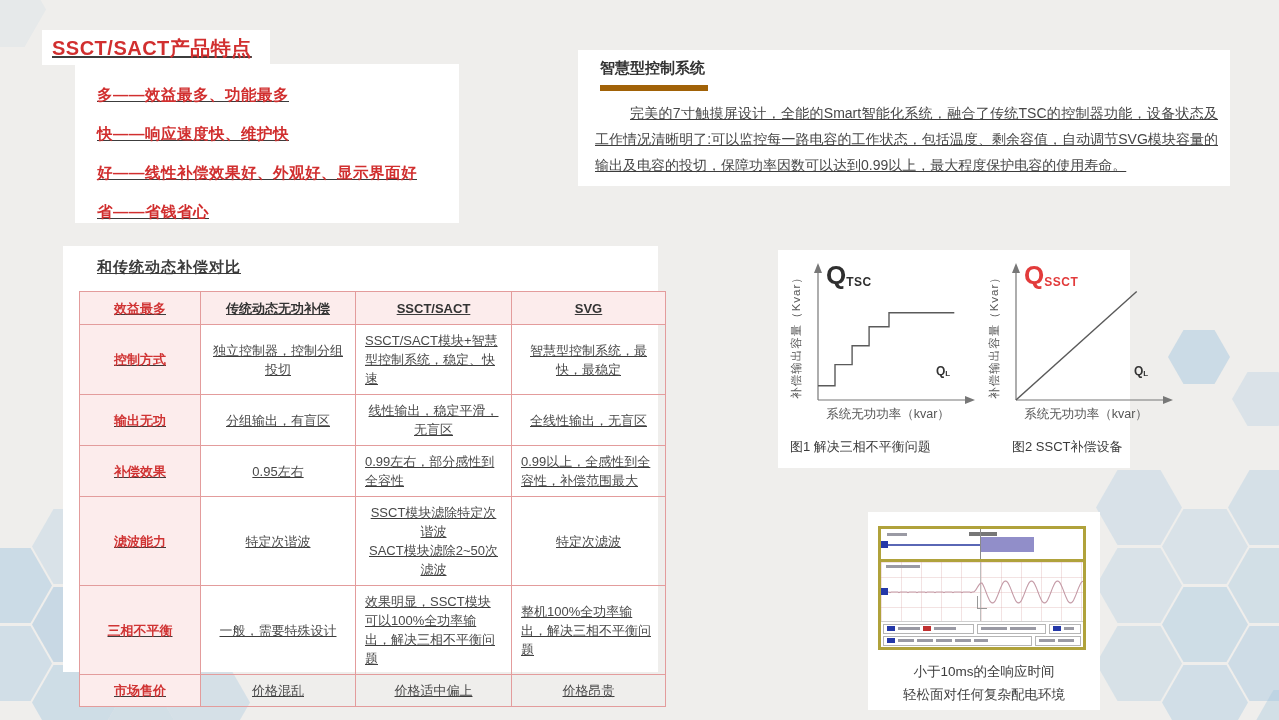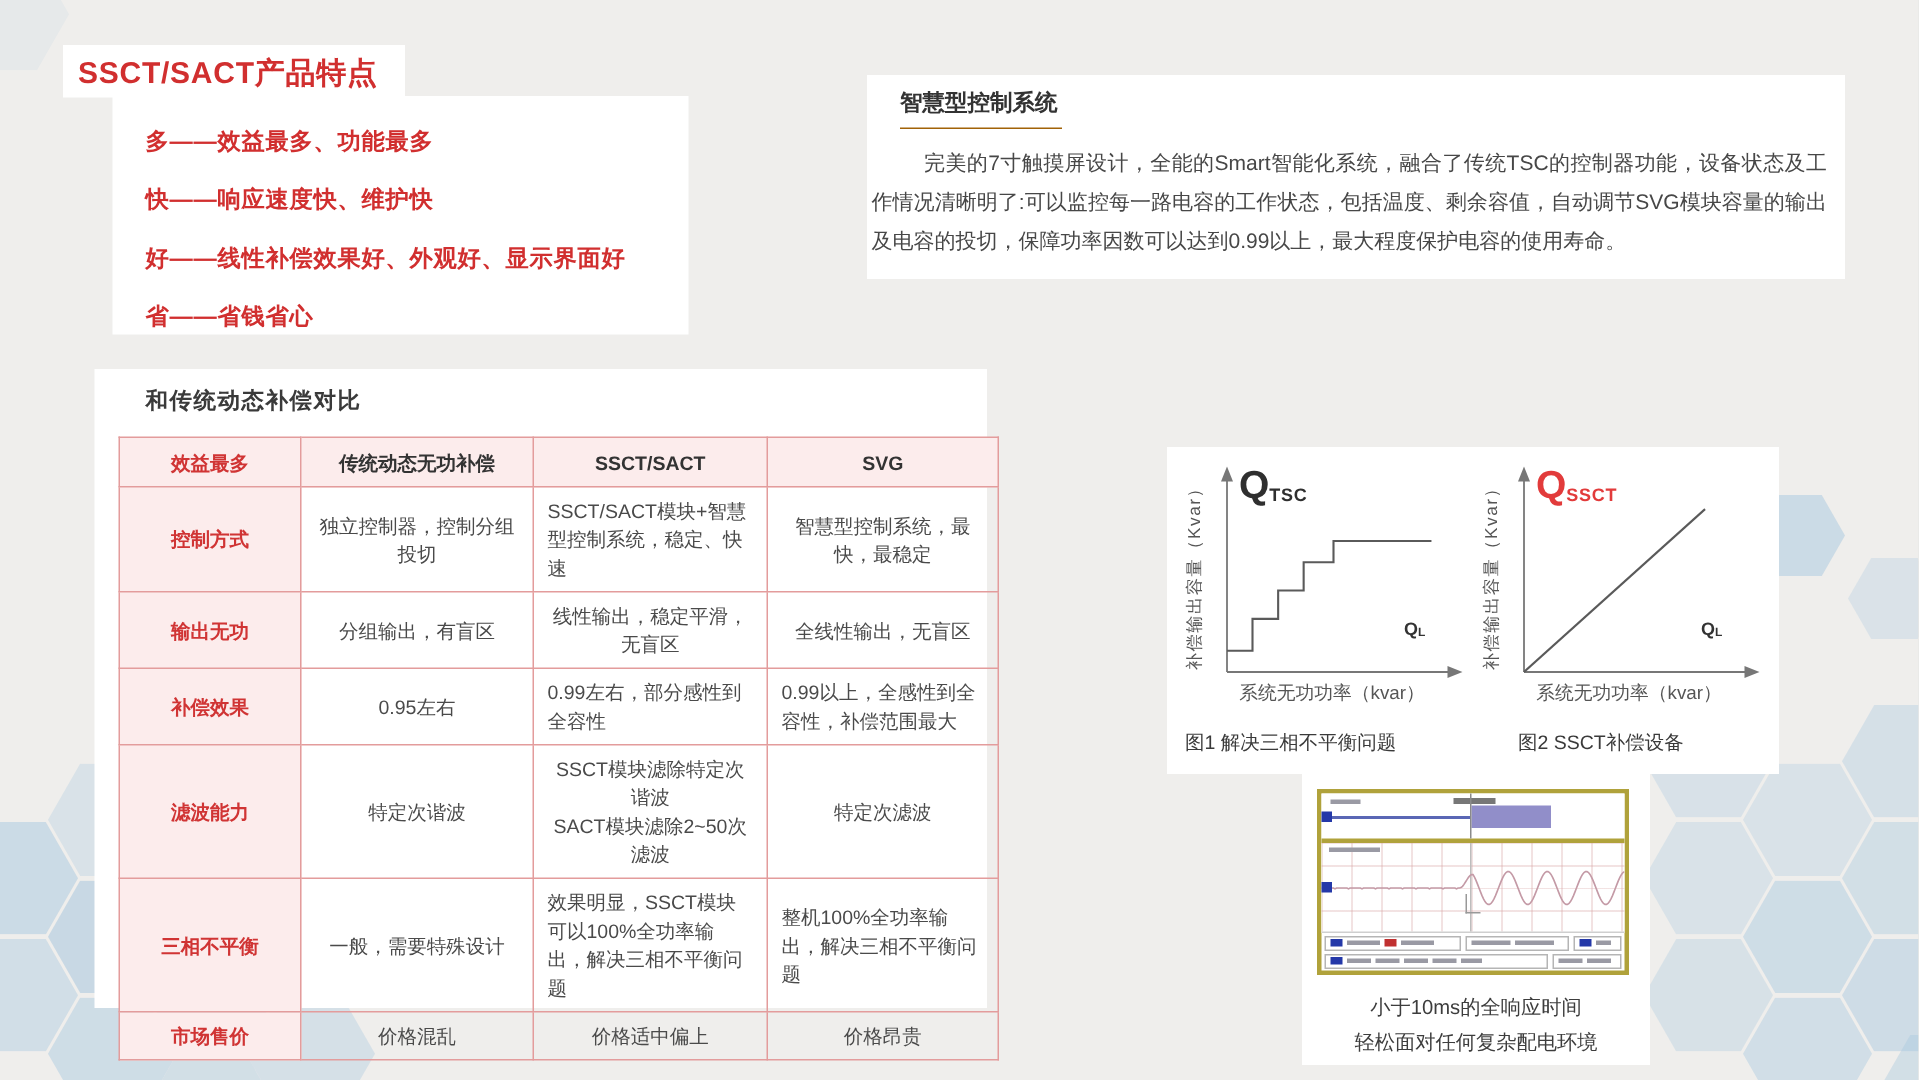--- a/index.html
+++ b/index.html
@@ -9,46 +9,46 @@
     background:#efeeec;
     font-family:"Liberation Sans","DejaVu Sans",sans-serif;
     color:#3c3c3c;
   }
   
   .hex {
     position:absolute; width:86px; height:75px; background:#a7c7df;
     clip-path:polygon(25% 0,75% 0,100% 50%,75% 100%,25% 100%,0 50%);
   }
   
-  .panel { position:absolute; background:#ffffff; z-index:2; }
+  .panel { position:absolute; background:#ffffff; z-index:2;text-decoration:underline; }
 
   .title-box { left:42px; top:30px; width:228px; height:35px; padding:5px 10px; }
   .title-box h1 { font-size:20px; font-weight:bold; color:#d12f2f; letter-spacing:.5px; }
 
   .features-box { left:75px; top:64px; width:384px; height:159px; padding:11px 0 0 22px; }
   .feature-line { font-size:15.5px; font-weight:bold; color:#d12f2f; height:39px; line-height:39px; letter-spacing:.5px; }
 
   .smart-box { left:578px; top:50px; width:652px; height:136px; padding:9px 8px 0 0; }
   .smart-box h2 { margin-left:22px; display:inline-block; font-size:15px; font-weight:bold; color:#333;
-                  padding:0 3px 7px 0; border-bottom:1px solid #a16207; }
-  .smart-box p { margin:9px 4px 0 3px; font-size:14px; line-height:26px; color:#474747;
+                  padding:0 3px 7px 0; border-bottom:6px solid #a16207; }
+  .smart-box p { margin:9px 4px 0 17px; font-size:14px; line-height:26px; color:#474747;
                  text-indent:2.5em; text-align:justify; }
 
   .table-box { left:63px; top:246px; width:595px; height:426px; padding:12px 0 0 12px; }
   .table-box h2 { margin-left:22px; font-size:15px; font-weight:bold; color:#3a3a3a; letter-spacing:1px; }
   table.cmp { margin:14px 0 0 4px; width:586px; border-collapse:collapse; border:1px solid #d97c7c; table-layout:fixed; }
   table.cmp th, table.cmp td { border:1px solid #e39c9c; padding:6px 9px; font-size:13px;
                                line-height:19px; text-align:center; vertical-align:middle; white-space:pre-line; }
   table.cmp th { background:#fcecec; color:#333; font-weight:bold; height:33px; }
   table.cmp th.label, table.cmp td.label { background:#fcecec; color:#d03434; font-weight:bold; }
   table.cmp td { color:#4a4a4a; }
   table.cmp td.left { text-align:left; }
 
   
-  .charts-box { left:778px; top:250px; width:408px; height:218px;margin-top:48px; }
+  .charts-box { left:778px; top:250px; width:352px; height:218px; }
   .chart { position:absolute; top:10px; width:190px; height:202px; }
   #chart-0 { left:10px; } #chart-1 { left:208px; }
   .chart svg.plot { position:absolute; left:0; top:0; }
   .q-label { position:absolute; left:38px; top:0; font-weight:bold; color:#2f2f2f; }
   .q-main { font-size:26px; } .q-sub { font-size:12px; vertical-align:-2px; letter-spacing:.5px; }
   #chart-1 .q-label { color:#e23b3b; }
   .ylab { position:absolute; left:-67px; top:68px; width:150px; height:14px; transform:rotate(-90deg);
           text-align:center; font-size:11.5px; color:#555; letter-spacing:1px; }
   .ql { position:absolute; left:148px; top:104px; font-size:12px; font-weight:bold; color:#333; }
   .ql-sub { font-size:8px; vertical-align:-1px; }

